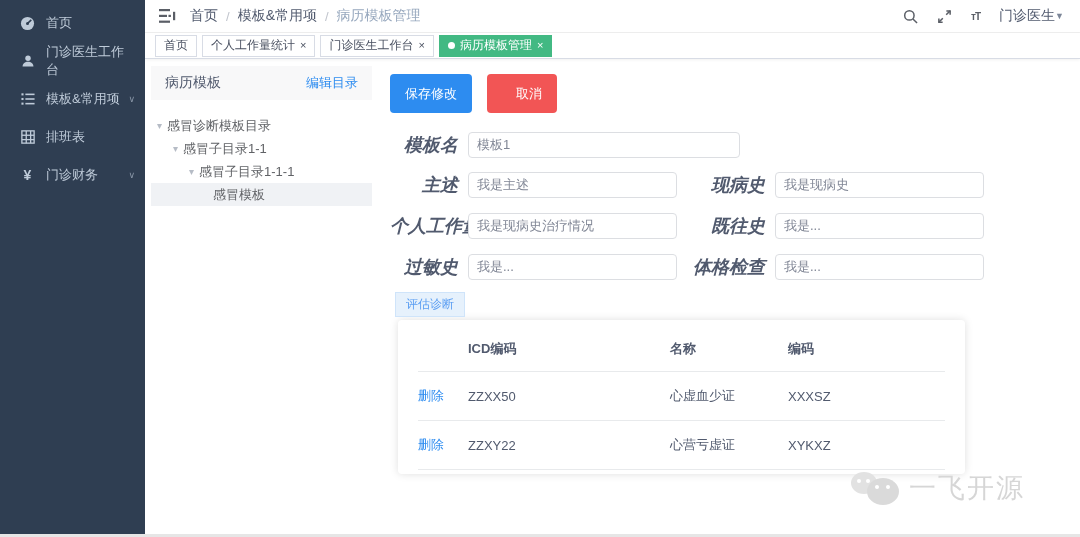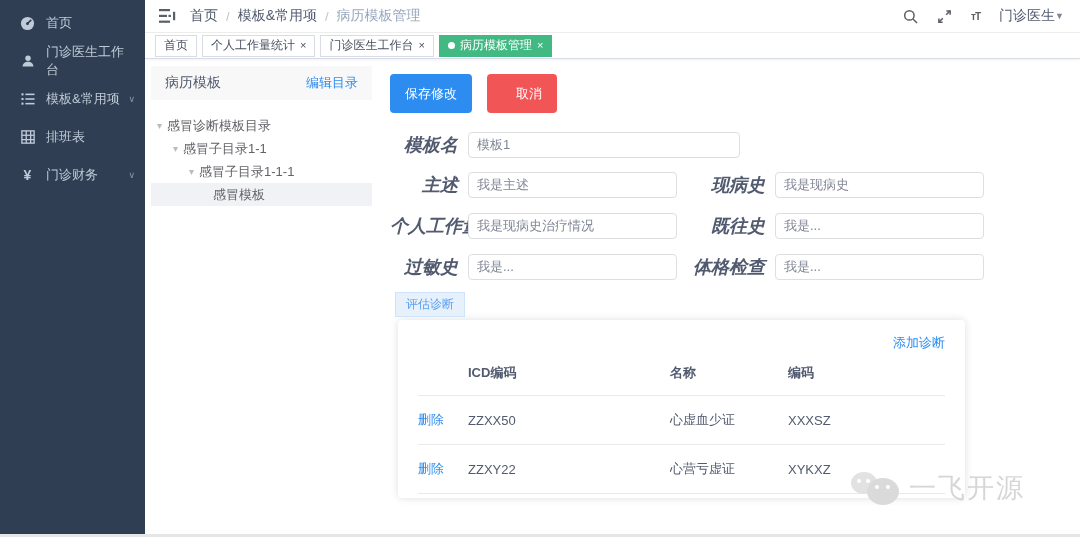--- a/index.html
+++ b/index.html
@@ -268,23 +268,20 @@
         <span class="flabel">体格检查</span>
         <input class="finput w-std" value="我是..." style="">
       </div>
     </div>
 
     
     <span class="badge">评估诊断</span>
 
     
     <div class="card">
-      <div class="add-row">
-        <span class="link">添加诊断</span>
-      </div>
       <table class="diag">
         <thead>
           <tr>
             <th class="col-act"></th>
             <th class="col-icd">ICD编码</th>
             <th class="col-name">名称</th>
             <th>编码</th>
           </tr>
         </thead>
         <tbody>

